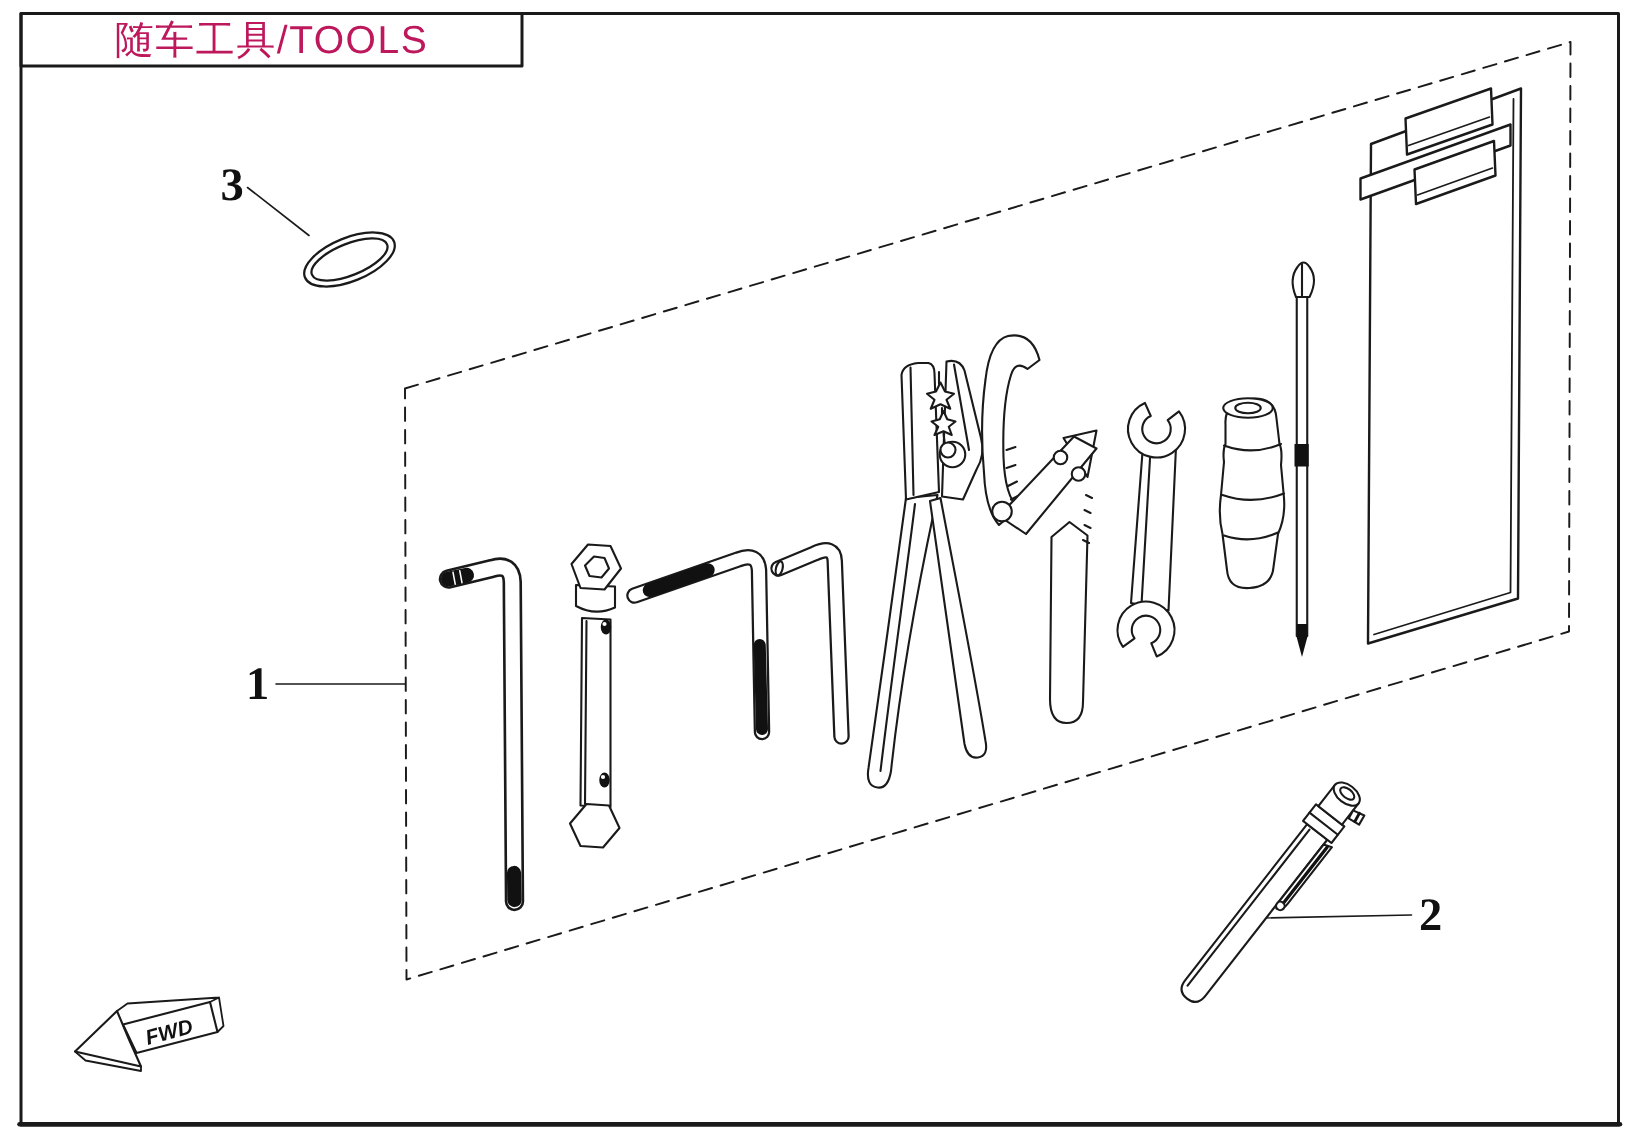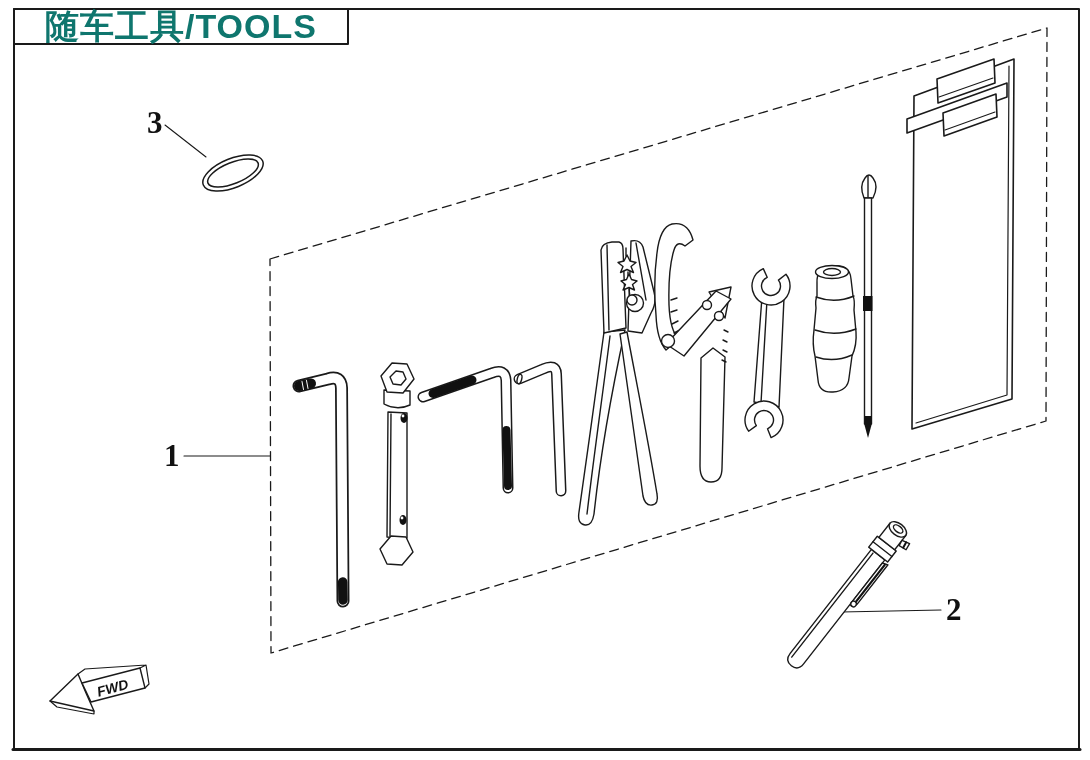--- a/index.html
+++ b/index.html
@@ -4,21 +4,21 @@
 <style>
   html,body{margin:0;padding:0;background:#fff;}
   .stage{
     position:relative;width:1090px;height:760px;background:#fff;overflow:hidden;
     font-family:"Liberation Sans",sans-serif;
   }
   .stage svg{position:absolute;left:0;top:0;}
   .title-box{
     position:absolute;left:14px;top:9px;width:334px;height:35px;
     display:flex;align-items:center;justify-content:center;
-    font-weight:bold;font-size:34px;letter-spacing:1px;color:#0f766e;
+    font-weight:normal;font-size:26px;letter-spacing:1px;color:#be185d;
   }
   .callout{
     position:absolute;color:#111;
     font-family:"Liberation Serif",serif;font-weight:bold;font-size:31px;line-height:1;
   }
 </style>
 </head>
 <body>
 
 <div class="stage">

